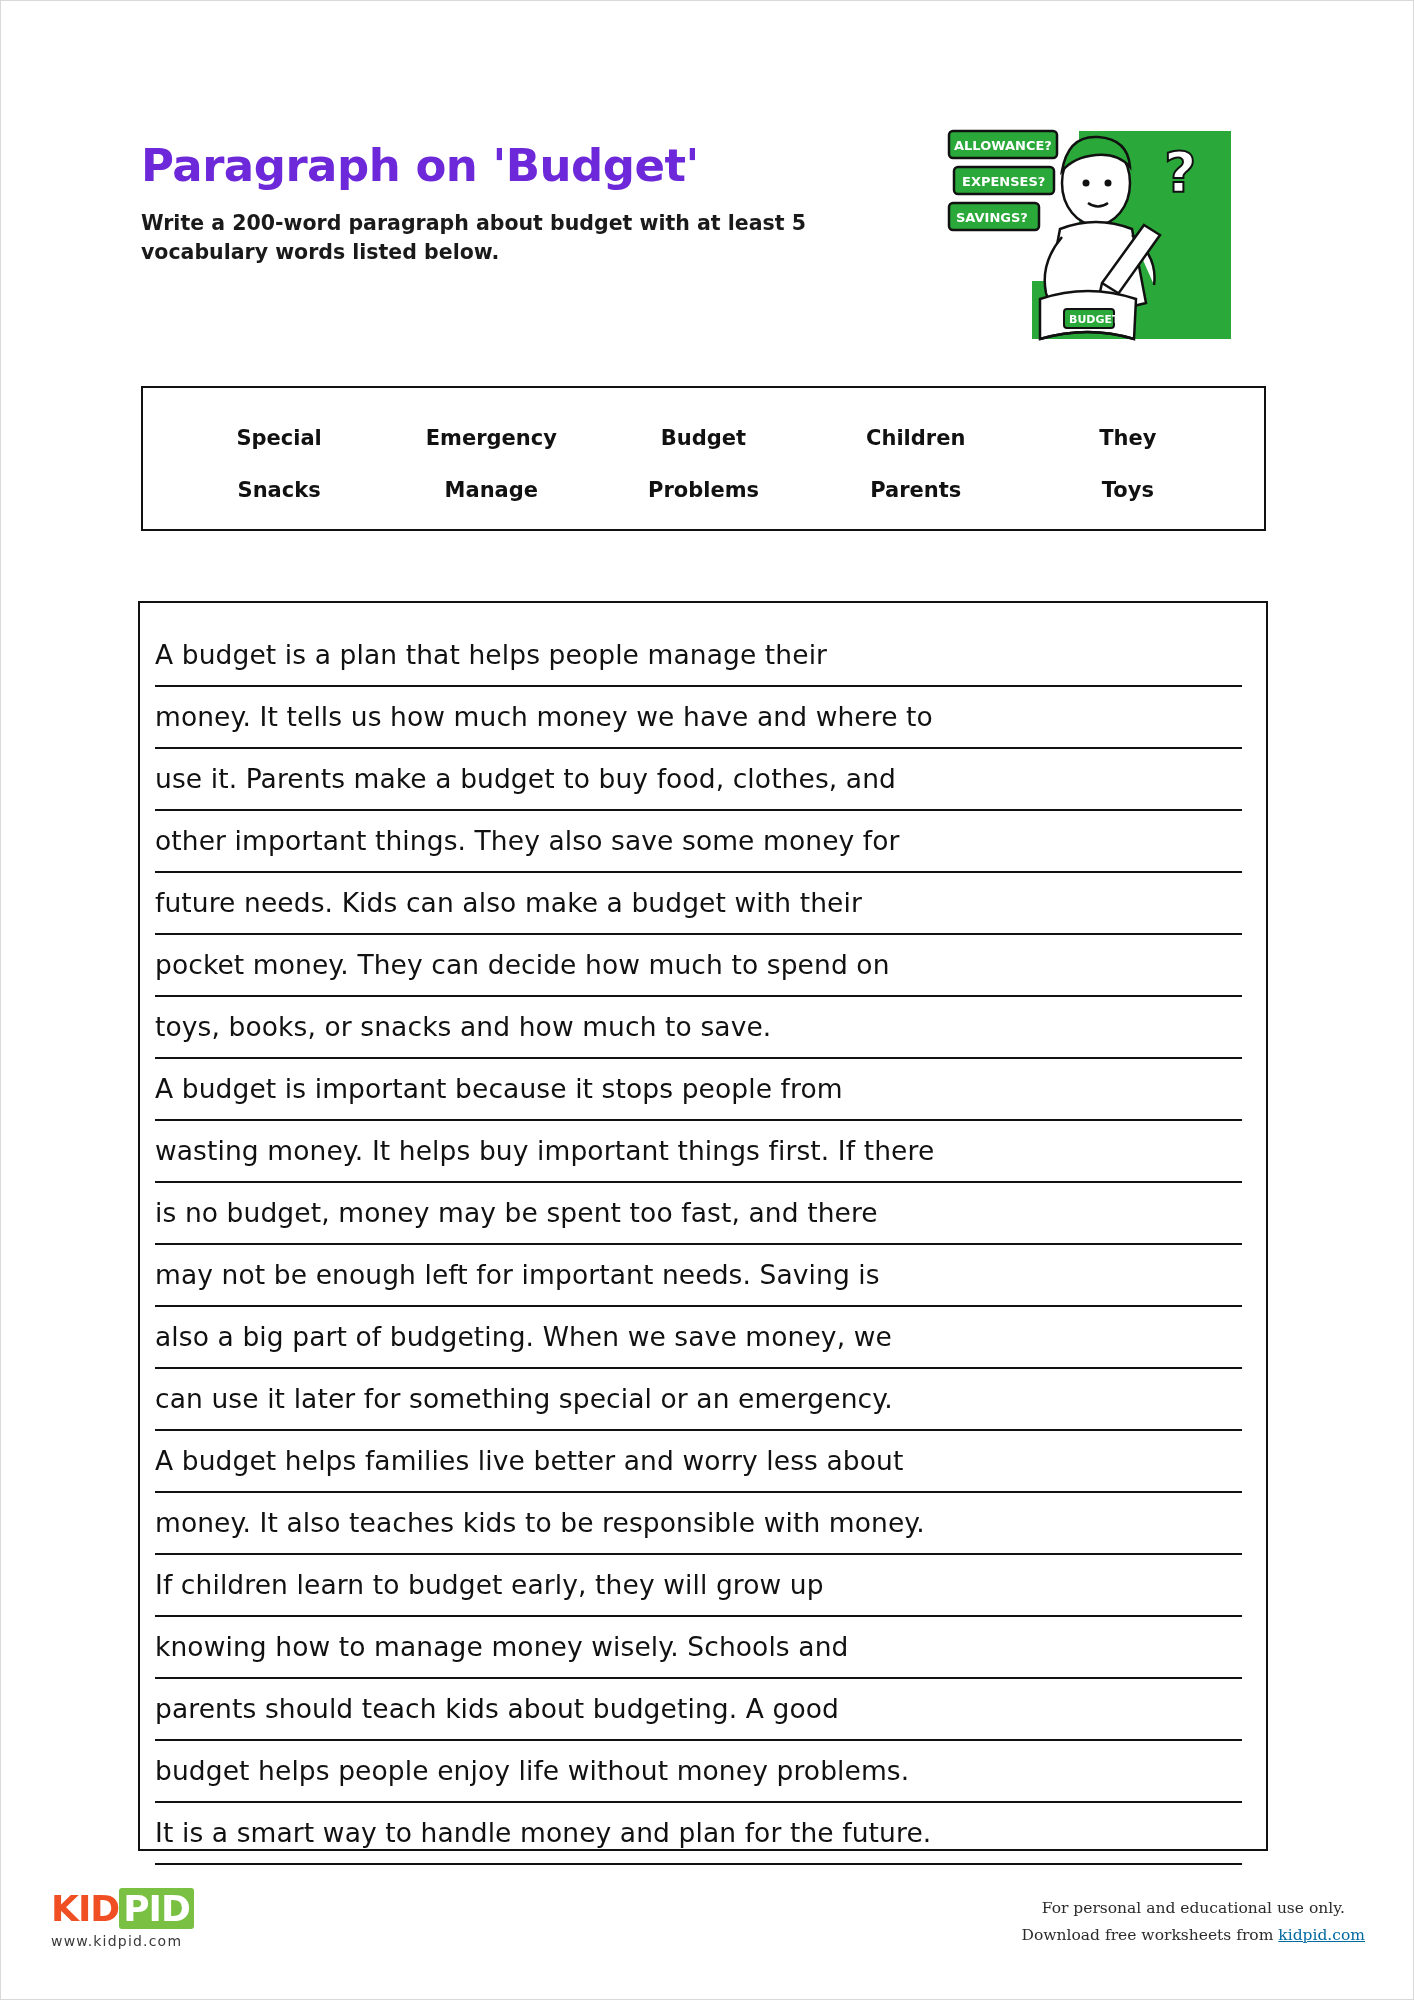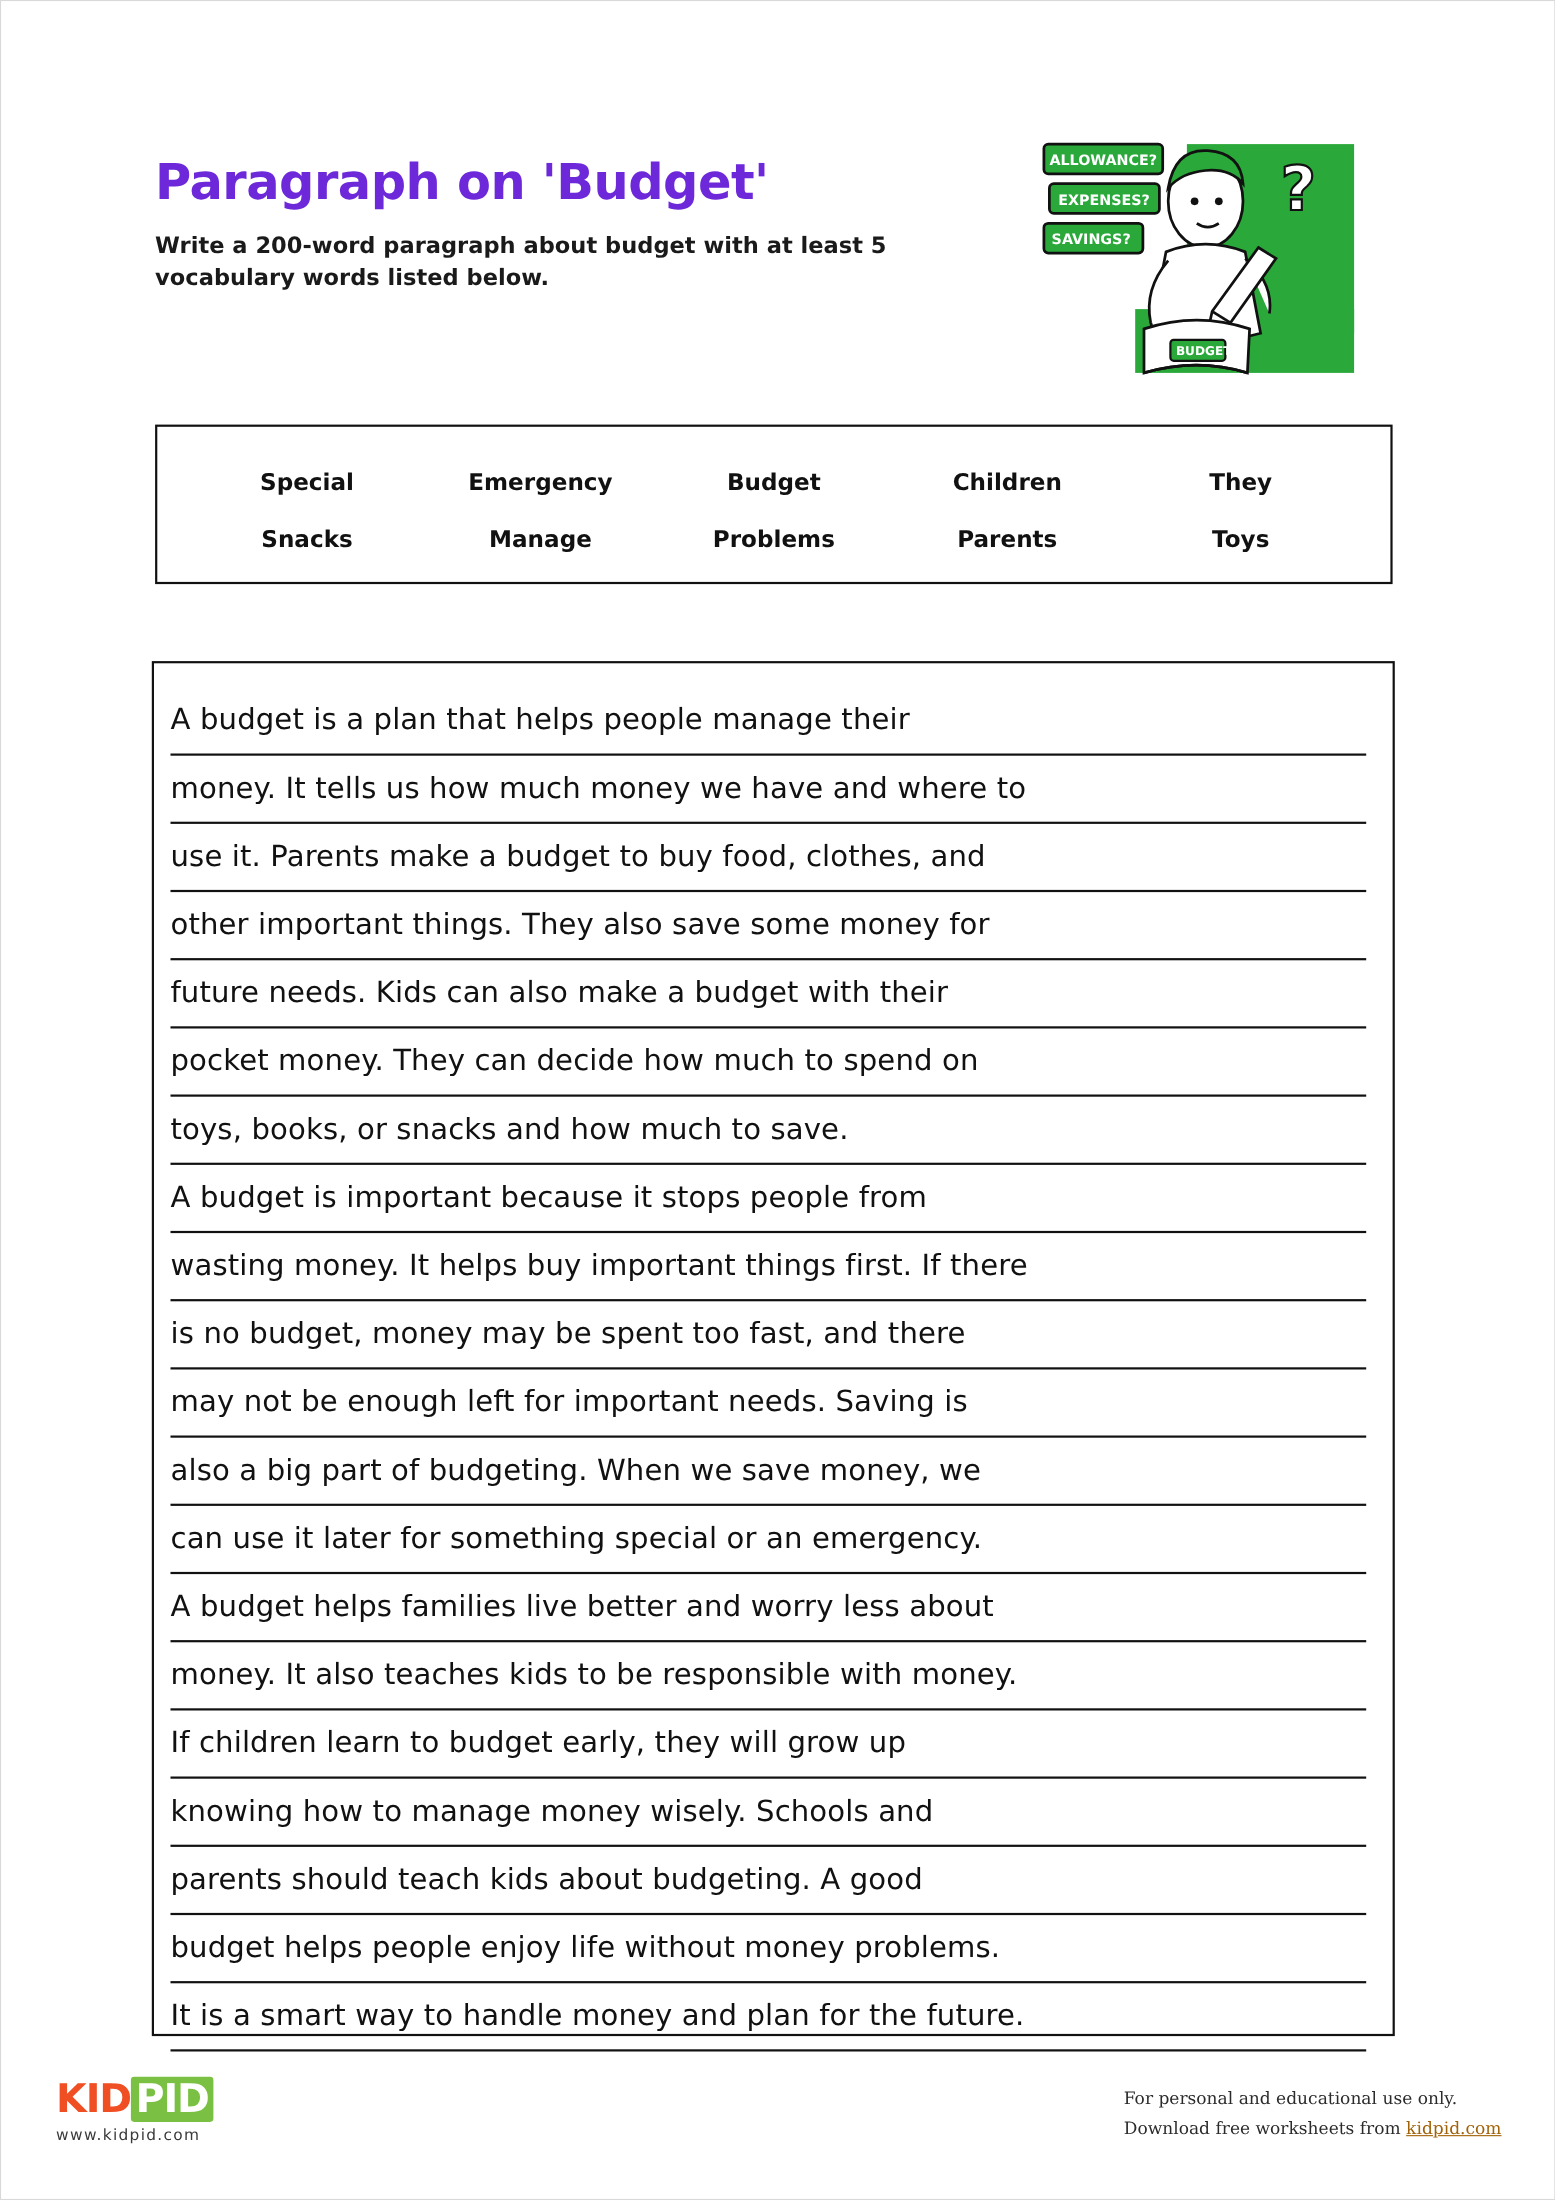--- a/index.html
+++ b/index.html
@@ -150,28 +150,28 @@
     margin-top: 6px;
     font-family: "DejaVu Sans", sans-serif;
     font-size: 14px;
     color: #3a3a3a;
     letter-spacing: 1.2px;
   }
   .footer-right {
     position: absolute;
     right: 50px;
     top: 14px;
-    text-align: left;
+    text-align: center;
     font-family: "DejaVu Serif", serif;
     font-size: 15.5px;
     color: #2b2b2b;
     line-height: 1.75;
   }
   .footer-right a {
-    color: #a16207;
+    color: #0369a1;
     text-decoration: underline;
   }
 </style>
 </head>
 <body>
 
 <div class="page">
 
   <div class="header">
     <h1 class="title">Paragraph on 'Budget'</h1>

